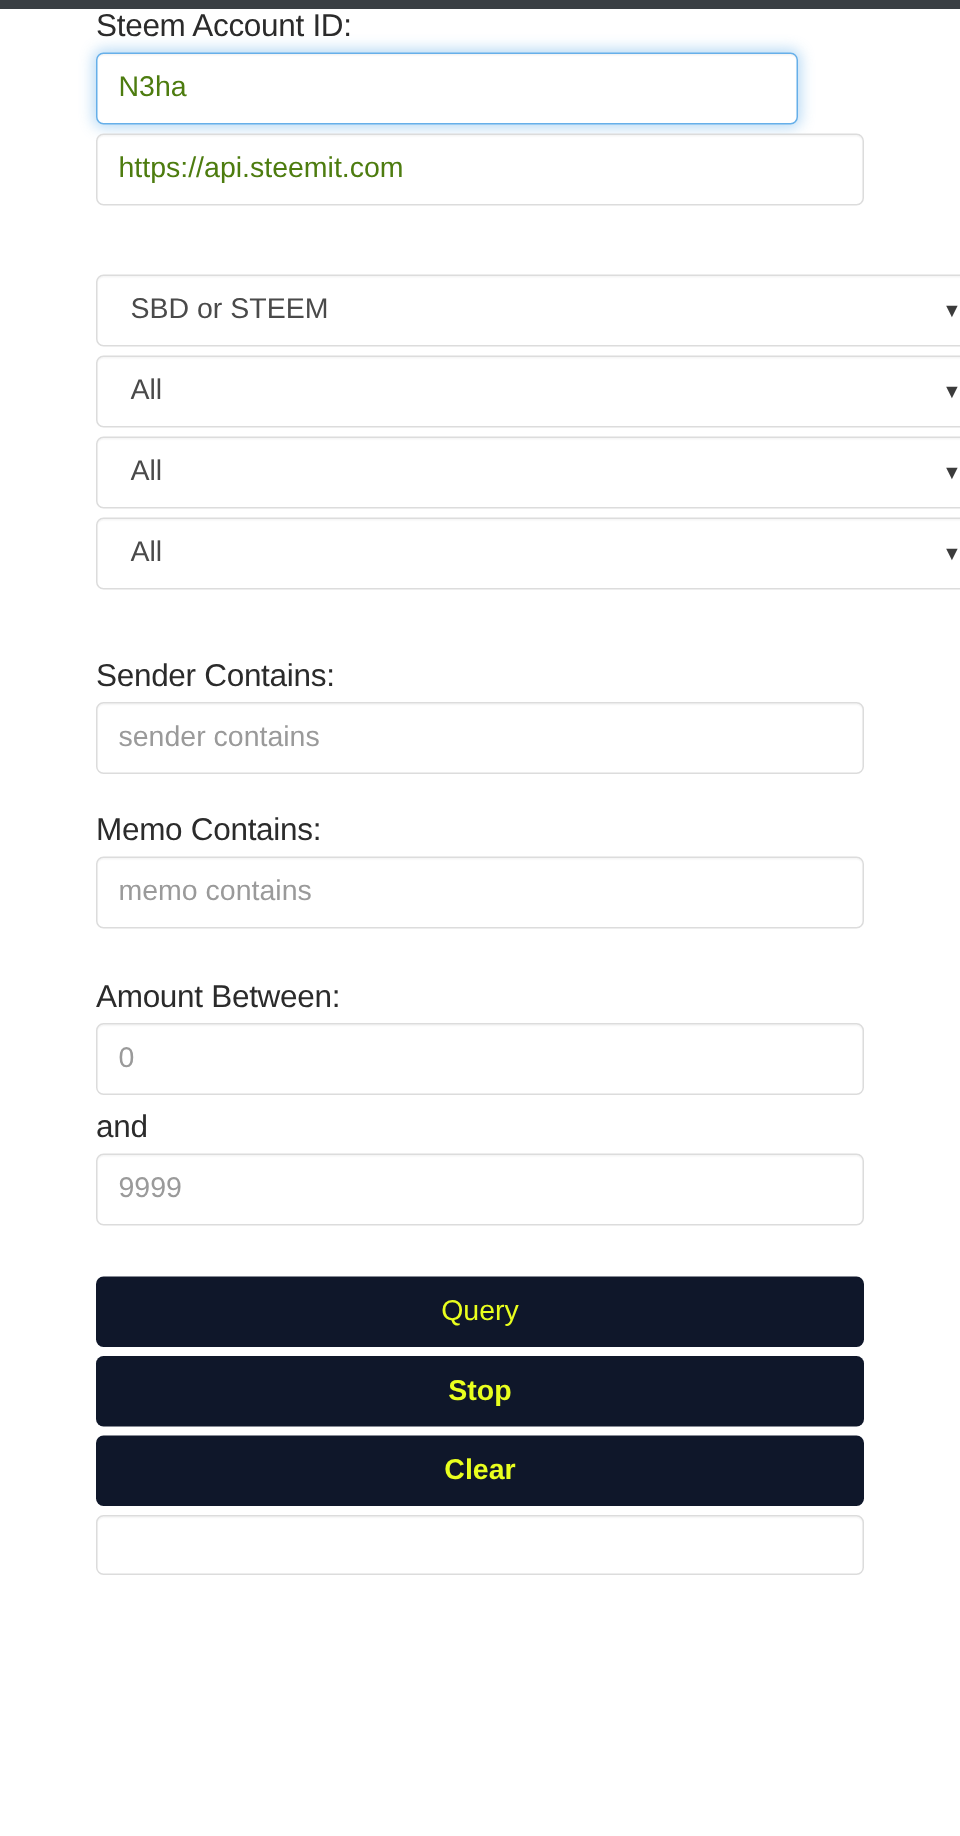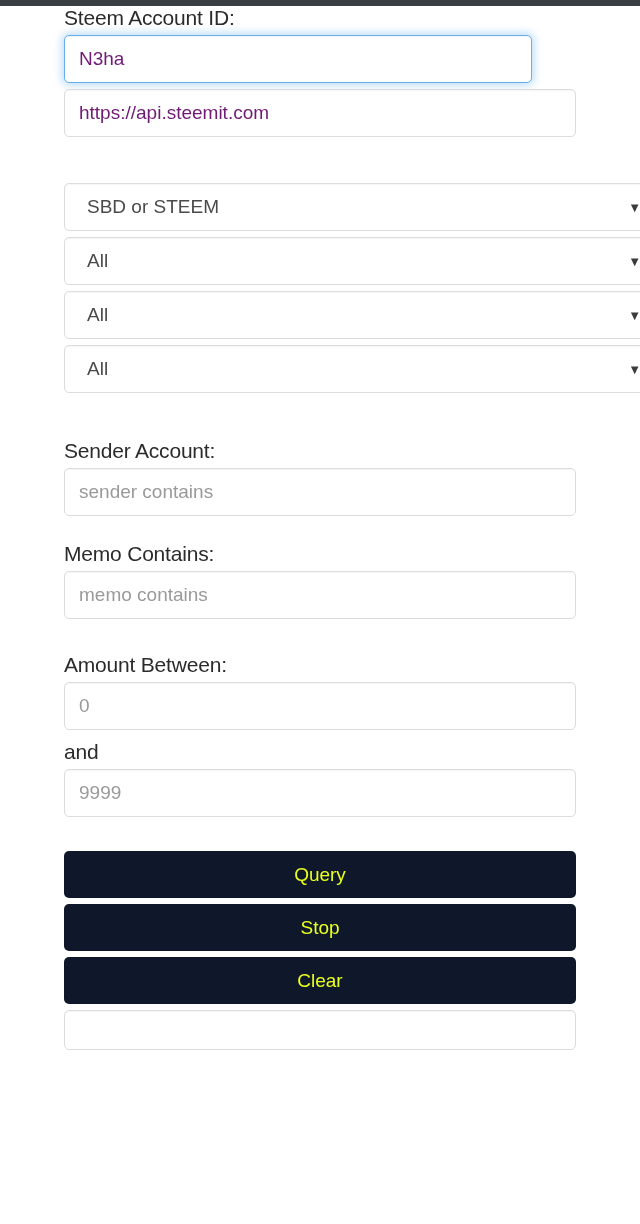--- a/index.html
+++ b/index.html
@@ -39,21 +39,21 @@
   }
   .field {
     box-sizing: border-box;
     width: 512px;
     height: 48px;
     border: 1px solid #dcdcdc;
     border-radius: 5px;
     background: #ffffff;
     font-size: 19px;
     font-family: "Liberation Sans", sans-serif;
-    color: #701a75;
+    color: #4d7c0f;
     padding: 0 14px;
     outline: none;
     display: block;
     box-shadow: inset 0 1px 1px rgba(0,0,0,0.045);
   }
   .field::placeholder {
     color: #9a9a9a;
     opacity: 1;
   }
   .field.focused {
@@ -106,21 +106,21 @@
     border: none;
     border-radius: 5px;
     font-size: 19px;
     font-family: "Liberation Sans", sans-serif;
     display: flex;
     align-items: center;
     justify-content: center;
     cursor: pointer;
     padding: 0;
   }
-  .btn + .btn { margin-top: 6px; }
+  .btn + .btn { margin-top: 6px; font-weight: bold; }
 
   .bottom-stub {
     box-sizing: border-box;
     width: 512px;
     height: 40px;
     border: 1px solid #dcdcdc;
     border-radius: 5px;
     background: #ffffff;
     margin-top: 6px;
     box-shadow: inset 0 1px 1px rgba(0,0,0,0.045);
@@ -163,21 +163,21 @@
     </div>
     <div class="gap-xs"></div>
 
     <div class="select-box">
       <span class="sel-text">All</span>
       <span class="caret">▼</span>
     </div>
 
     <div class="gap-l"></div>
 
-    <div class="lbl">Sender Account:</div>
+    <div class="lbl">Sender Contains:</div>
     <div class="gap-xs"></div>
     <input class="field" type="text" placeholder="sender contains" style="">
 
     <div class="gap-s"></div>
 
     <div class="gap-xs"></div>
 
     <div class="gap-s"></div>
 
     <div class="lbl">Memo Contains:</div>

